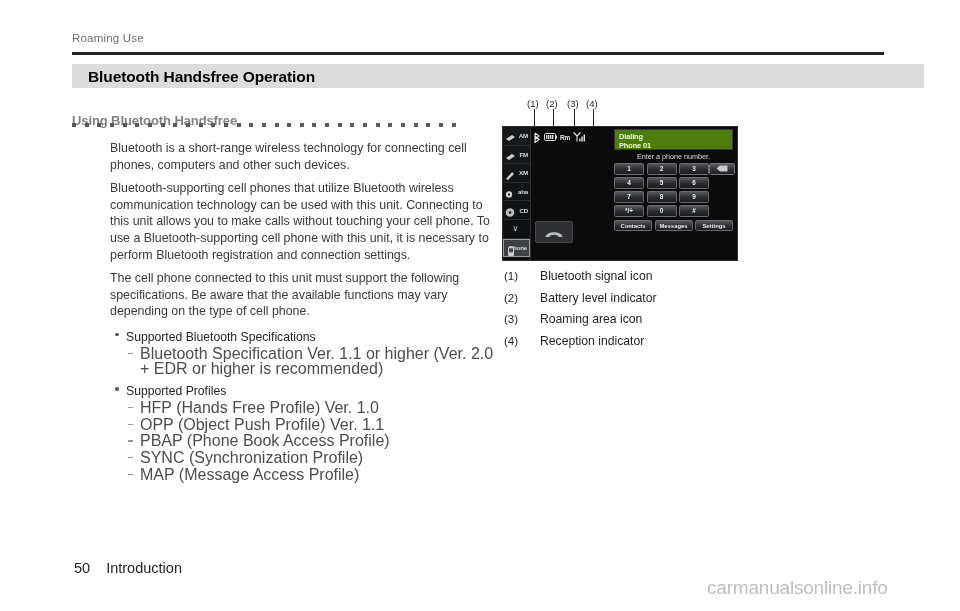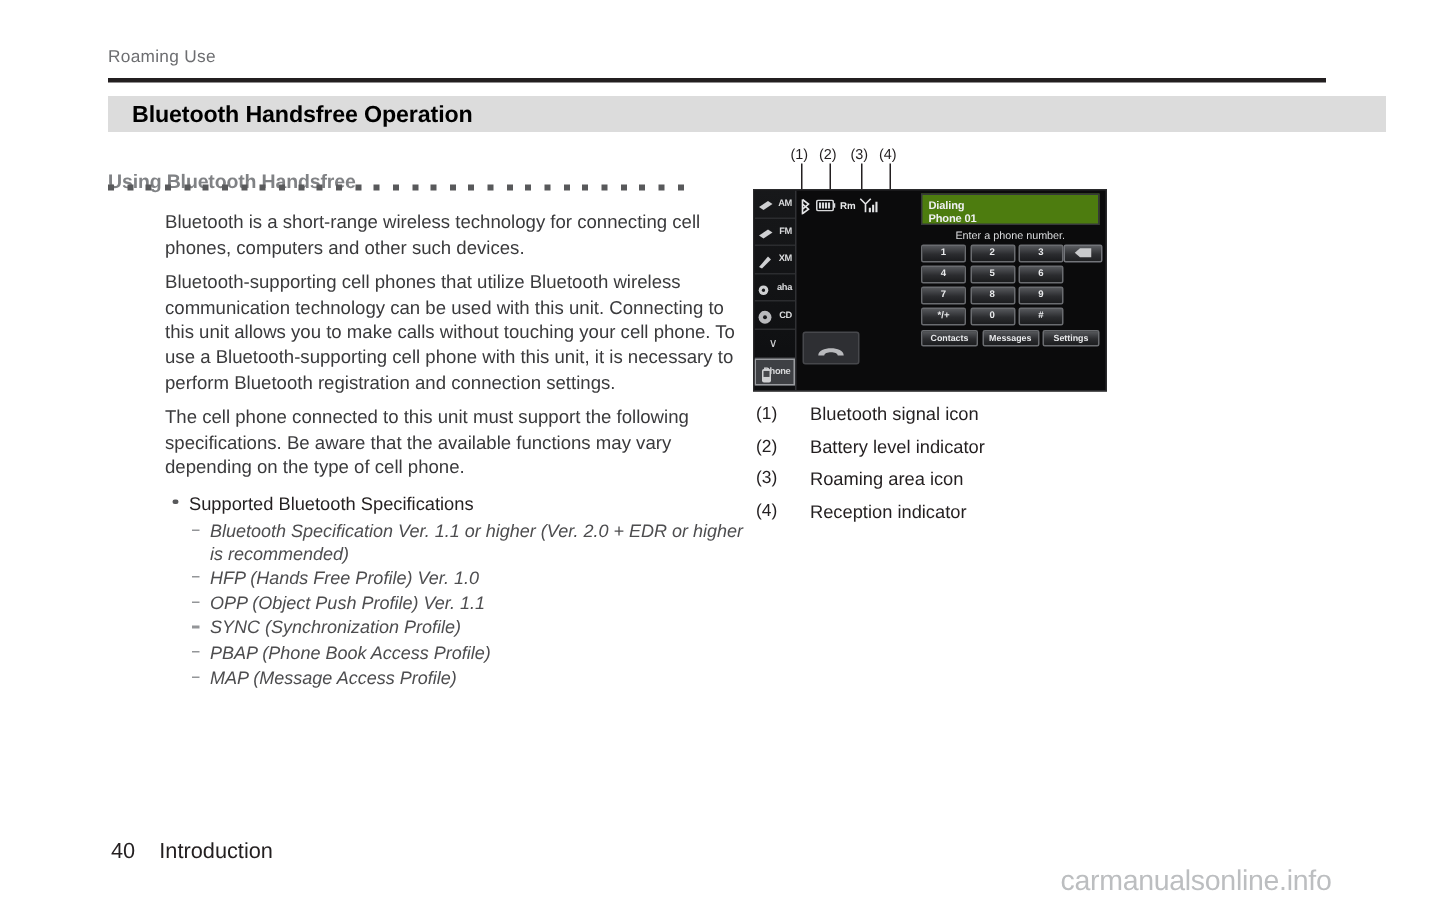--- a/index.html
+++ b/index.html
@@ -124,25 +124,24 @@
   }
   .dash-row .ddash {
     position: absolute;
     left: 18px;
     top: 6px;
     width: 5px;
     height: 1.3px;
     background: #939598;
   }
   .dash-row .dtext {
-    font-size: 12px;
+    font-size: 16px;
     line-height: 14.6px;
     color: #4d4d4f;
     display: block;
-    font-style: italic;
   }
 
   
   .right-col {
     position: absolute;
     left: 502px;
     top: 98px;
     width: 300px;
   }
 
@@ -435,35 +434,39 @@
 
   <div class="bullet-row">
     <span class="bdot"></span>
     <span class="blabel">Supported Bluetooth Specifications</span>
   </div>
   <div class="dash-row">
     <span class="ddash"></span>
     <span class="dtext">Bluetooth Specification Ver. 1.1 or higher (Ver. 2.0 + EDR or higher is recommended)</span>
   </div>
 
+  <div class="bullet-row">
+    <span class="bdot"></span>
+    <span class="blabel">Supported Profiles</span>
+  </div>
   <div class="dash-row">
     <span class="ddash"></span>
     <span class="dtext">HFP (Hands Free Profile) Ver. 1.0</span>
   </div>
   <div class="dash-row">
     <span class="ddash"></span>
     <span class="dtext">OPP (Object Push Profile) Ver. 1.1</span>
   </div>
   <div class="dash-row">
     <span class="ddash"></span>
-    <span class="dtext">SYNC (Synchronization Profile)</span>
+    <span class="dtext">PBAP (Phone Book Access Profile)</span>
   </div>
   <div class="dash-row">
     <span class="ddash"></span>
-    <span class="dtext">PBAP (Phone Book Access Profile)</span>
+    <span class="dtext">SYNC (Synchronization Profile)</span>
   </div>
   <div class="dash-row">
     <span class="ddash"></span>
     <span class="dtext">MAP (Message Access Profile)</span>
   </div>
 </div>
 
 <div class="right-col">
 
   <div class="callouts" id="callouts">
@@ -614,16 +617,16 @@
       <div class="legend-num">(3)</div>
       <div class="legend-label">Roaming area icon</div>
     </div>
     <div class="legend-row">
       <div class="legend-num">(4)</div>
       <div class="legend-label">Reception indicator</div>
     </div>
   </div>
 
 <div class="folio">
-  <span class="pg">40</span>
+  <span class="pg">50</span>
   <span>Introduction</span>
 </div>
 <div class="watermark">carmanualsonline.info</div>
 
 </body></html>

